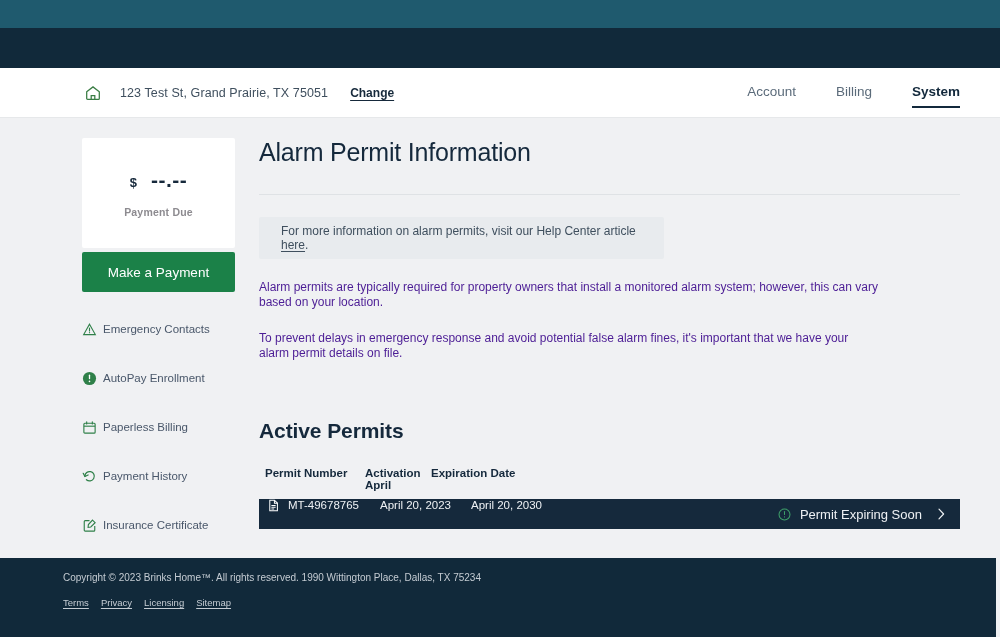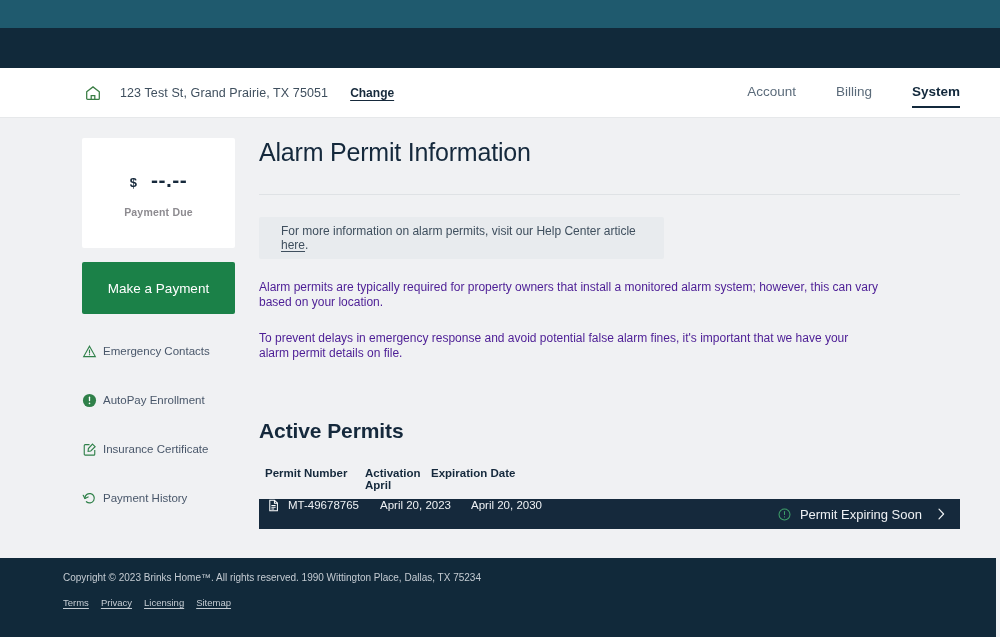--- a/index.html
+++ b/index.html
@@ -62,21 +62,21 @@
   .dollar { font-size: 13px; font-weight: 700; color: #16293b; }
   .dashes {
     font-size: 21px; font-weight: 700; color: #16293b;
     letter-spacing: .5px;
   }
   .pay-due {
     margin-top: 14px; font-size: 10.5px; font-weight: 700;
     color: #8d8b90; letter-spacing: .2px;
   }
   .pay-btn {
-    margin-top: 14px; width: 100%; height: 52px;
+    margin-top: 4px; width: 100%; height: 40px;
     background: #1b8148; color: #fff;
     border: none; border-radius: 2px;
     font-family: inherit; font-size: 13.5px;
     cursor: pointer;
   }
   .side-links { margin-top: 24px; }
   .side-link {
     display: flex; align-items: center; gap: 6px;
     height: 26px; margin-bottom: 23px; cursor: pointer;
   }
@@ -208,39 +208,49 @@
           <span class="side-ico">
             <svg viewBox="0 0 16 16" width="15" height="15">
               <circle cx="8" cy="8" r="7" fill="currentColor"></circle>
               <rect x="7.3" y="3.8" width="1.4" height="5" rx=".7" fill="#ffffff"></rect>
               <circle cx="8" cy="11.1" r=".85" fill="#ffffff"></circle>
             </svg>
           </span>
           <span class="side-label">AutoPay Enrollment</span>
         </div>
 
+        <div class="side-link">
+          <span class="side-ico">
+            <svg viewBox="0 0 16 16" width="15" height="15" fill="none" stroke="currentColor" stroke-width="1.2">
+              <rect x="2" y="3.4" width="12" height="10.6" rx="1"></rect>
+              <path d="M2 6.6h12"></path>
+              <path d="M5 1.9v2.4M11 1.9v2.4" stroke-linecap="round"></path>
+            </svg>
+          </span>
+          <span class="side-label">Paperless Billing</span>
+        </div>
+
+        <div class="side-link">
+          <span class="side-ico">
+            <svg viewBox="0 0 16 16" width="15" height="15" fill="none" stroke="currentColor" stroke-width="1.3">
+              <path d="M3.1 7.8a5 5 0 1 1 1.6 3.6" stroke-linecap="round"></path>
+              <path d="M1.3 4.6 3.1 8l3.4-1.6" stroke-linecap="round" stroke-linejoin="round"></path>
+            </svg>
+          </span>
+          <span class="side-label">Payment History</span>
+        </div>
 
         <div class="side-link">
           <span class="side-ico">
             <svg viewBox="0 0 16 16" width="15" height="15" fill="none" stroke="currentColor" stroke-width="1.2">
               <path d="M13.6 8.4V13a1 1 0 0 1-1 1H3.4a1 1 0 0 1-1-1V3.8a1 1 0 0 1 1-1H8"></path>
               <path d="M11.2 2.2 14 5l-4.6 4.6-2.9.3.3-2.9z"></path>
             </svg>
           </span>
           <span class="side-label">Insurance Certificate</span>
-        </div>
-
-        <div class="side-link">
-          <span class="side-ico">
-            <svg viewBox="0 0 16 16" width="15" height="15" fill="none" stroke="currentColor" stroke-width="1.3">
-              <path d="M3.1 7.8a5 5 0 1 1 1.6 3.6" stroke-linecap="round"></path>
-              <path d="M1.3 4.6 3.1 8l3.4-1.6" stroke-linecap="round" stroke-linejoin="round"></path>
-            </svg>
-          </span>
-          <span class="side-label">Payment History</span>
         </div>
 
       </div>
     </div>
 
     <div class="main">
 
       <h1 class="page-title">Alarm Permit Information</h1>
       <div class="rule"></div>
 

